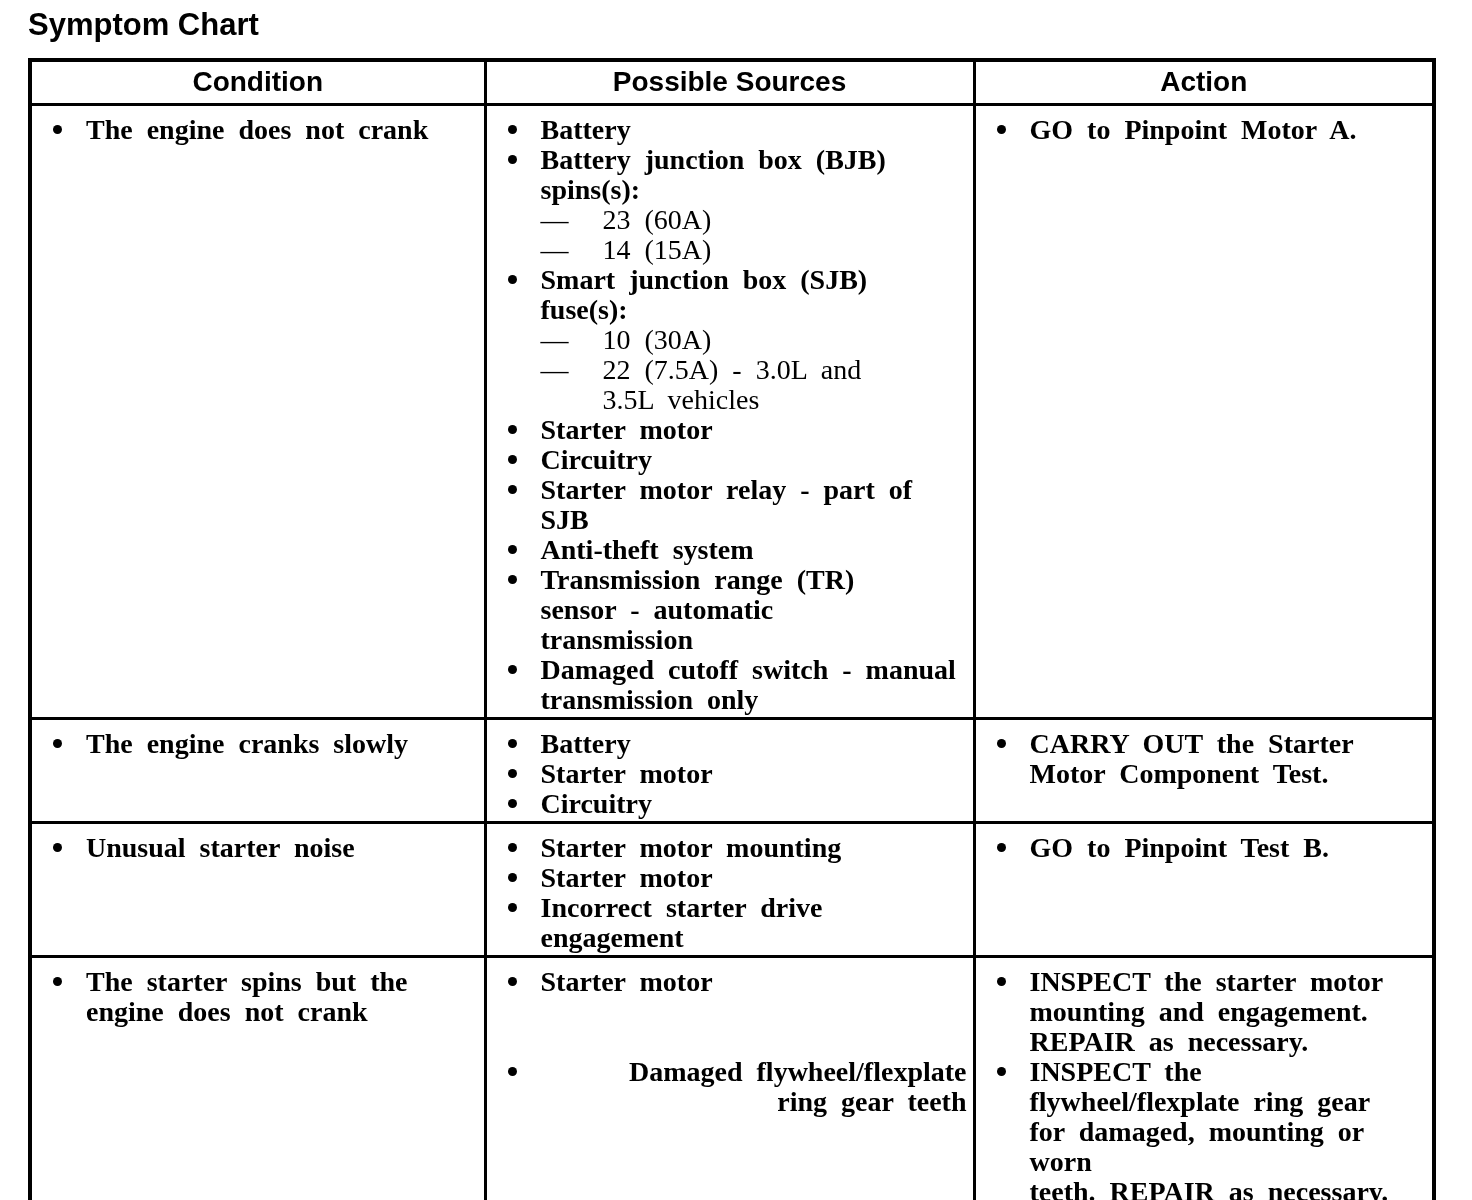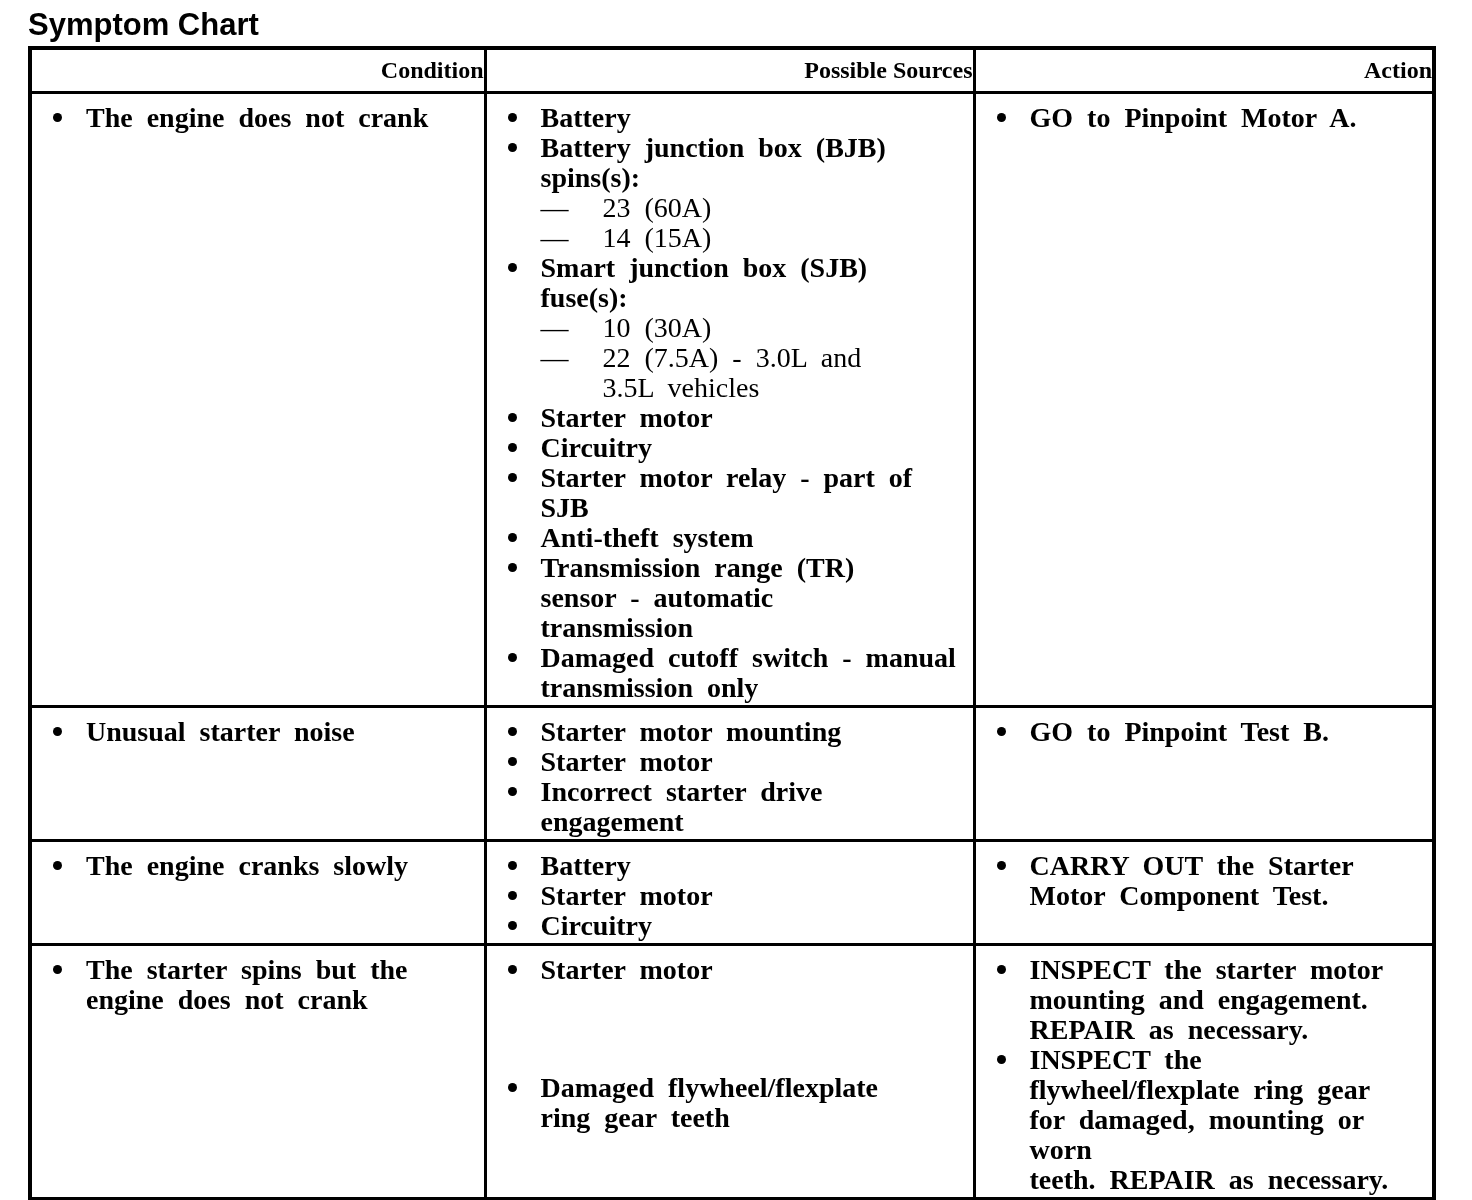--- a/index.html
+++ b/index.html
@@ -13,38 +13,38 @@
   .page {
     position: relative;
     width: 1472px; height: 1200px;
     padding: 6px 0 0 28px;
   }
   .doc-title {
     font-family: "Liberation Sans", sans-serif;
     font-weight: bold;
     font-size: 31px;
     line-height: 37px;
-    margin-bottom: 3px;
+    margin-bottom: 15px;
     letter-spacing: 0px;
   }
   table.symptom-table {
     border-collapse: collapse;
     table-layout: fixed;
     width: 1404px;
     border: 4px solid #000;
   }
   .symptom-table th, .symptom-table td {
     border: 3px solid #000;
   }
   .symptom-table th {
-    font-family: Liberation Serif, serif;
+    font-family: Liberation Sans, sans-serif;
     font-weight: bold;
-    font-size: 24px;
+    font-size: 28px;
     line-height: 34px;
-    text-align: right;
+    text-align: center;
     padding: 3px 0 4px 0;
   }
   .symptom-table td {
     vertical-align: top;
     font-size: 28px;
     line-height: 30px;
     word-spacing: 7px;
     padding: 9px 6px 2px 14px;
   }
   
@@ -70,21 +70,22 @@
     grid-template-columns: 62px 1fr;
     margin-left: 40px;
     align-items: start;
   }
   .dash {
     font-size: 28px;
     line-height: 30px;
   }
   
   tbody tr:nth-child(4) td:nth-child(2) .li:nth-child(2) {
-    margin-top: 88px;
+    margin-top: 60px;
+    text-align: right;
   }
 </style>
 </head>
 <body>
 
 <div class="page">
   <div class="doc-title">Symptom Chart</div>
 
   <table class="symptom-table">
     <colgroup>
@@ -172,20 +173,49 @@
             <div class="li">
               <span class="bullet"></span>
               <div class="li-text">GO to Pinpoint Motor A.</div>
             </div>
           </td>
         </tr>
         <tr>
           <td>
             <div class="li">
               <span class="bullet"></span>
+              <div class="li-text">The engine cranks slowly</div>
+            </div>
+          </td>
+          <td>
+            <div class="li">
+              <span class="bullet"></span>
+              <div class="li-text">Battery</div>
+            </div>
+            <div class="li">
+              <span class="bullet"></span>
+              <div class="li-text">Starter motor</div>
+            </div>
+            <div class="li">
+              <span class="bullet"></span>
+              <div class="li-text">Circuitry</div>
+            </div>
+          </td>
+          <td>
+            <div class="li">
+              <span class="bullet"></span>
+              <div class="li-text">CARRY OUT the Starter
+Motor Component Test.</div>
+            </div>
+          </td>
+        </tr>
+        <tr>
+          <td>
+            <div class="li">
+              <span class="bullet"></span>
               <div class="li-text">Unusual starter noise</div>
             </div>
           </td>
           <td>
             <div class="li">
               <span class="bullet"></span>
               <div class="li-text">Starter motor mounting</div>
             </div>
             <div class="li">
               <span class="bullet"></span>
@@ -194,49 +224,20 @@
             <div class="li">
               <span class="bullet"></span>
               <div class="li-text">Incorrect starter drive
 engagement</div>
             </div>
           </td>
           <td>
             <div class="li">
               <span class="bullet"></span>
               <div class="li-text">GO to Pinpoint Test B.</div>
-            </div>
-          </td>
-        </tr>
-        <tr>
-          <td>
-            <div class="li">
-              <span class="bullet"></span>
-              <div class="li-text">The engine cranks slowly</div>
-            </div>
-          </td>
-          <td>
-            <div class="li">
-              <span class="bullet"></span>
-              <div class="li-text">Battery</div>
-            </div>
-            <div class="li">
-              <span class="bullet"></span>
-              <div class="li-text">Starter motor</div>
-            </div>
-            <div class="li">
-              <span class="bullet"></span>
-              <div class="li-text">Circuitry</div>
-            </div>
-          </td>
-          <td>
-            <div class="li">
-              <span class="bullet"></span>
-              <div class="li-text">CARRY OUT the Starter
-Motor Component Test.</div>
             </div>
           </td>
         </tr>
         <tr>
           <td>
             <div class="li">
               <span class="bullet"></span>
               <div class="li-text">The starter spins but the
 engine does not crank</div>
             </div>

